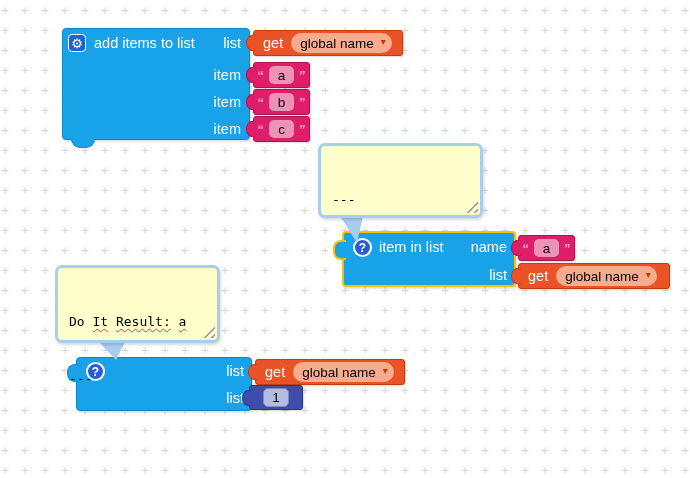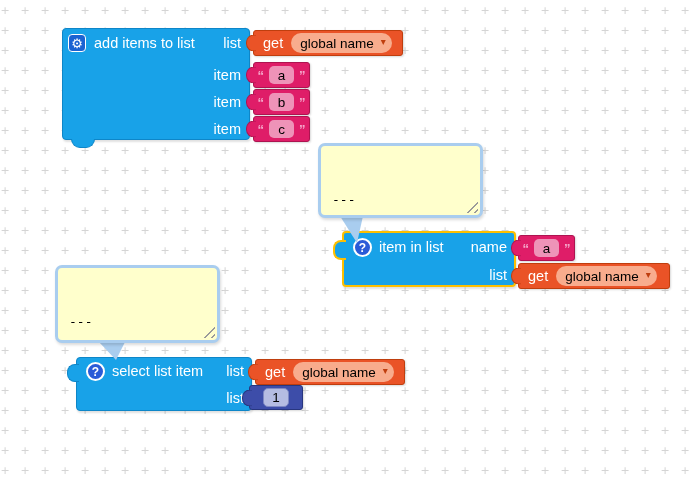--- a/index.html
+++ b/index.html
@@ -983,31 +983,31 @@
       <span class="get-label">get</span>
       <div class="get-field">
         <span class="val">global name</span>
         <span class="arrow">▾</span>
       </div>
     </div>
   </div>
 
   <div class="bubble" style="left:55px;top:265px;width:165px;height:78px;">
     <div class="bubble-text">
+      <div><span>Do</span> <span class="wavy">It</span> <span class="wavy">Result:</span> <span class="wavy">a</span></div>
       <div>---</div>
     </div>
     <div class="grip"></div>
   </div>
 
   <div class="blue-block" style="left:76px;top:357px;width:176px;height:54px;">
     <i class="plug" style="left:-10px;top:6px;"></i>
     <div class="help" style="left:9px;top:4px;">
       <span>?</span>
     </div>
-    <span class="blk-label" style="left:35px;top:6px;">select list item</span>
     <span class="blk-label" style="right:7px;top:6px;">list</span>
     <span class="blk-label" style="right:7px;top:33px;">list</span>
 
     <div class="child get-block" style="left:178px;top:1px;width:150px;height:26px;">
       <i class="tab"></i>
       <span class="get-label">get</span>
       <div class="get-field">
         <span class="val">global name</span>
         <span class="arrow">▾</span>
       </div>

